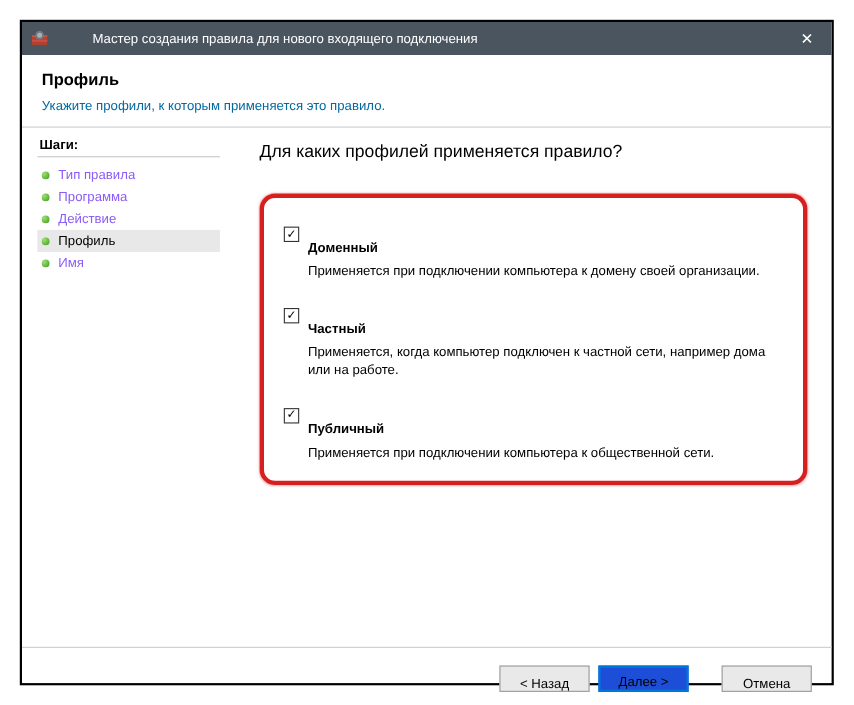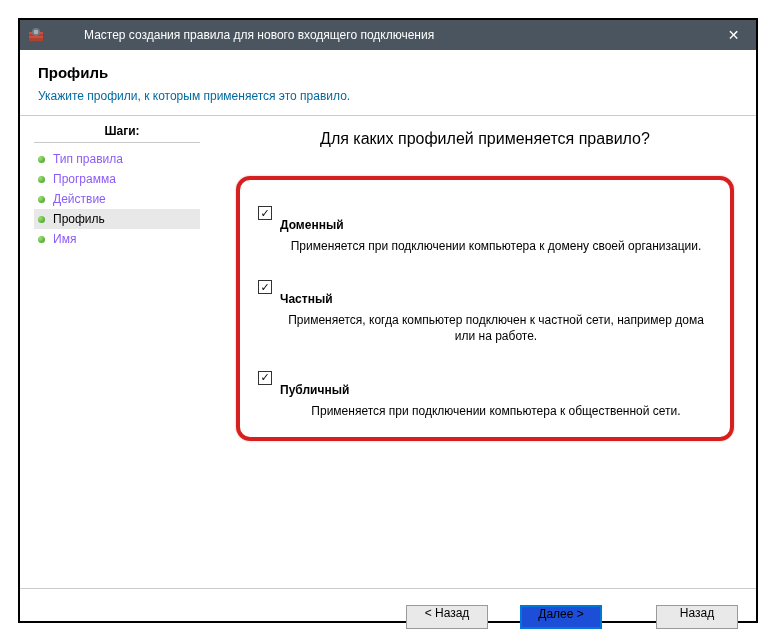--- a/index.html
+++ b/index.html
@@ -42,21 +42,20 @@
 }
 .header {
   padding: 14px 18px 12px 18px;
 }
 .header h1 { font-size: 15px; font-weight: bold; margin-bottom: 8px; }
 .header p { font-size: 12px; color: #0369a1; }
 .divider { height: 1px; background: #ccc; margin: 0; }
 .body {
   display: flex;
   height: 472px;
-  text-align: center;
 }
 .sidebar {
   width: 188px;
   padding: 8px 0 0 14px;
 }
 .sidebar .steps-label { font-weight: bold; font-size: 12px; margin-bottom: 2px; padding-left: 2px; }
 .sidebar .sdiv { height: 1px; background: #c8c8c8; margin: 4px 8px 6px 0; }
 .step {
   display: flex; align-items: center;
   padding: 3px 4px;
@@ -107,23 +106,22 @@
   gap: 8px;
 }
 .footer .gap { width: 14px; }
 .btn {
   min-width: 82px;
   height: 24px;
   border: 1px solid #9a9a9a;
   background: #e9e9e9;
   font-size: 12px;
   padding: 0 14px;
-  display: inline-flex; align-items: flex-start; justify-content: center;
+  display: inline-flex; align-items: flex-end; justify-content: center;
   cursor: default;
-  margin-left: 24px;
 }
 .btn.primary { border: 2px solid #0078d7; background: #1d4ed8; }
 </style>
 </head>
 <body>
 
 <div class="outer">
 
   <div class="titlebar">
     <span class="appicon">
@@ -210,17 +208,17 @@
   <div class="divider"></div>
   <div class="footer">
     <div class="btn">
         <span>&lt; Назад</span>
       </div>
     <div class="btn primary">
         <span>Далее &gt;</span>
       </div>
     <span class="gap"></span>
     <div class="btn">
-        <span>Назад</span>
+        <span>Отмена</span>
       </div>
   </div>
 
 </div>
 
 </body></html>

